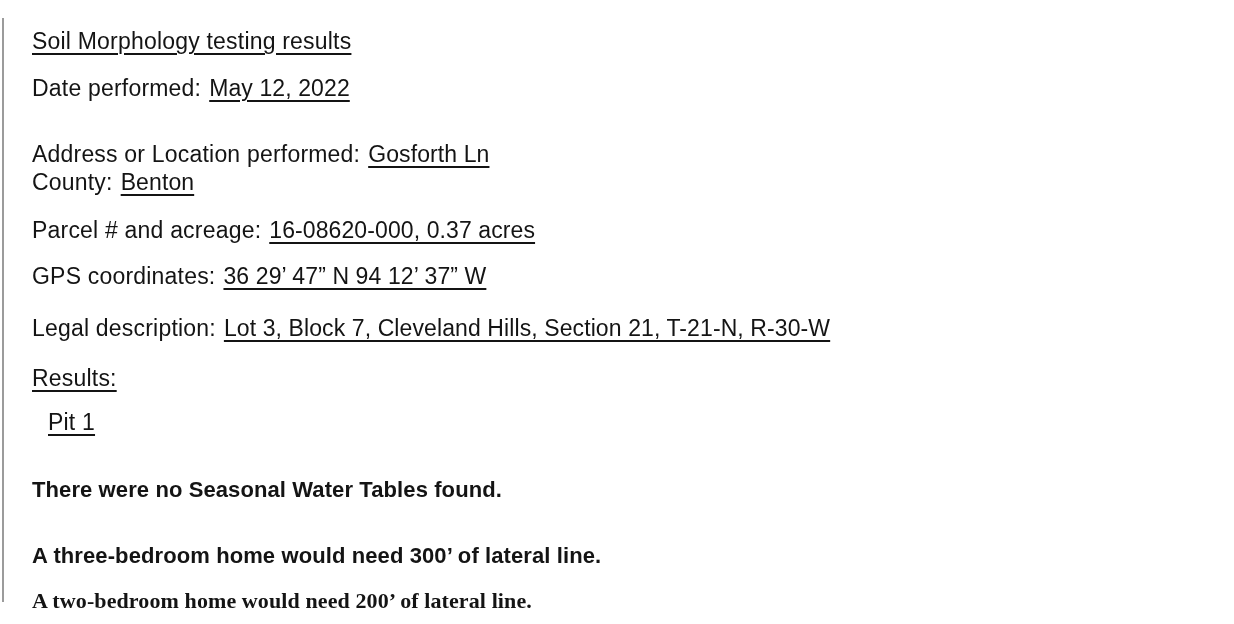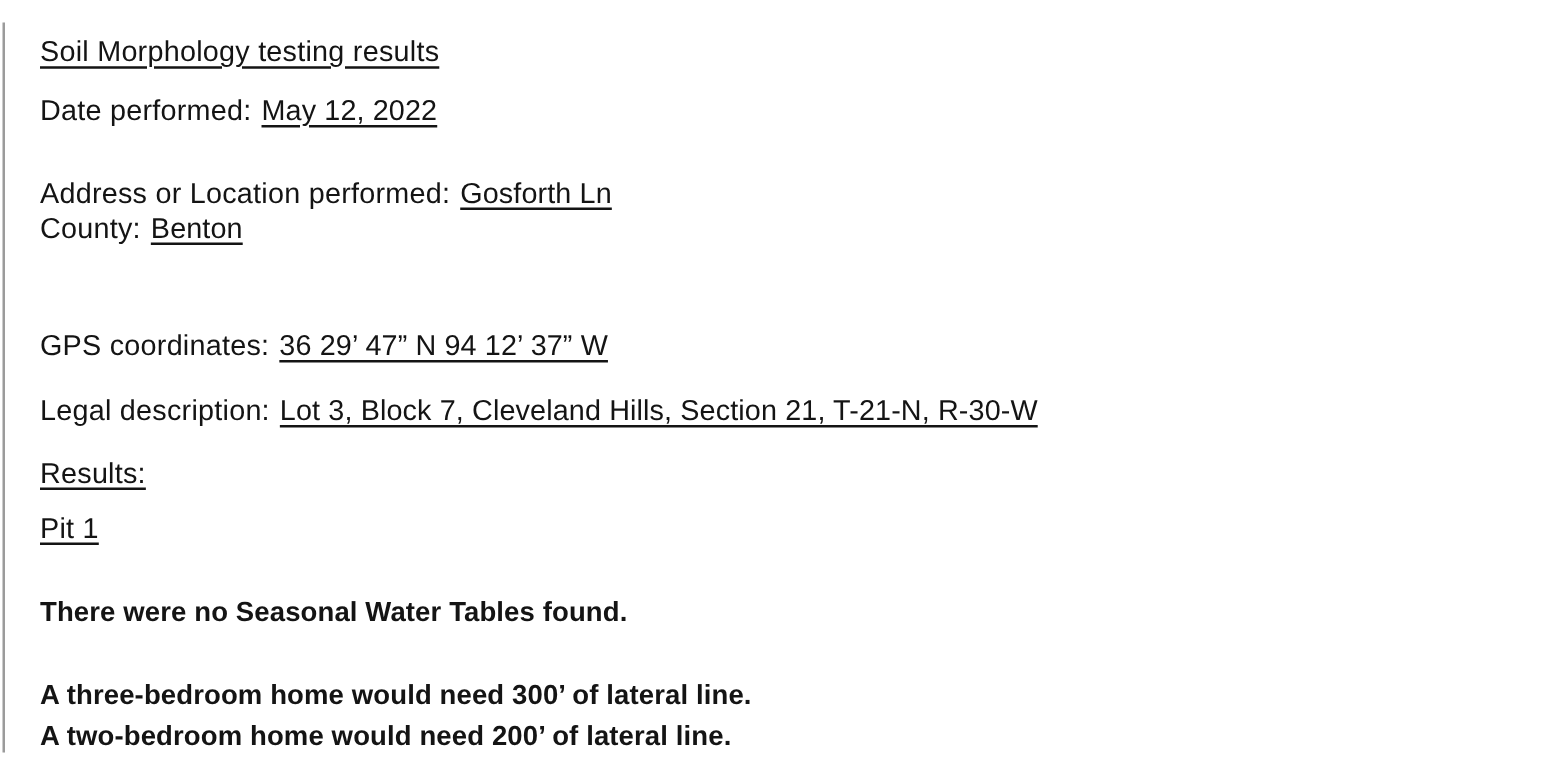--- a/index.html
+++ b/index.html
@@ -56,26 +56,26 @@
   }
   
   .p-title   { top: 28px;  }
   .p-date    { top: 75px;  }
   .p-addr    { top: 121px; margin-top: 20px; }
   .p-county  { top: 169px; text-align: center; }
   .p-parcel  { top: 217px; }
   .p-gps     { top: 263px; }
   .p-legal   { top: 315px; }
   .p-results { top: 365px; }
-  .p-pit     { top: 409px; }
+  .p-pit     { top: 409px; margin-left: 16px; }
   .p-r0      { top: 443px; }
   .p-r1      { top: 477px; }
   .p-r2      { top: 510px; }
   .p-r3      { top: 543px; }
-  .p-r4      { top: 576px; }
+  .p-r4      { top: 588px; font-family: Liberation Serif, serif; }
 </style>
 </head>
 <body>
 
 <div class="doc">
 
   <div class="edge-line"></div>
 
   <div class="line p-title heading-u">Soil Morphology testing results</div>
 
@@ -84,20 +84,23 @@
   </div>
 
   <div class="line p-addr">
     <span class="field-label">Address or Location performed:</span><span class="field-value">Gosforth Ln</span>
   </div>
 
   <div class="line p-county">
     <span class="field-label">County:</span><span class="field-value">Benton</span>
   </div>
 
+  <div class="line p-parcel">
+    <span class="field-label">Parcel # and acreage:</span><span class="field-value">16-08620-000, 0.37 acres</span>
+  </div>
 
   <div class="line p-gps">
     <span class="field-label">GPS coordinates:</span><span class="field-value">36 29’ 47” N 94 12’ 37” W</span>
   </div>
 
   <div class="line p-legal">
     <span class="field-label">Legal description:</span><span class="field-value">Lot 3, Block 7, Cleveland Hills, Section 21, T-21-N, R-30-W</span>
   </div>
 
   <div class="line p-results heading-u">Results:</div>

